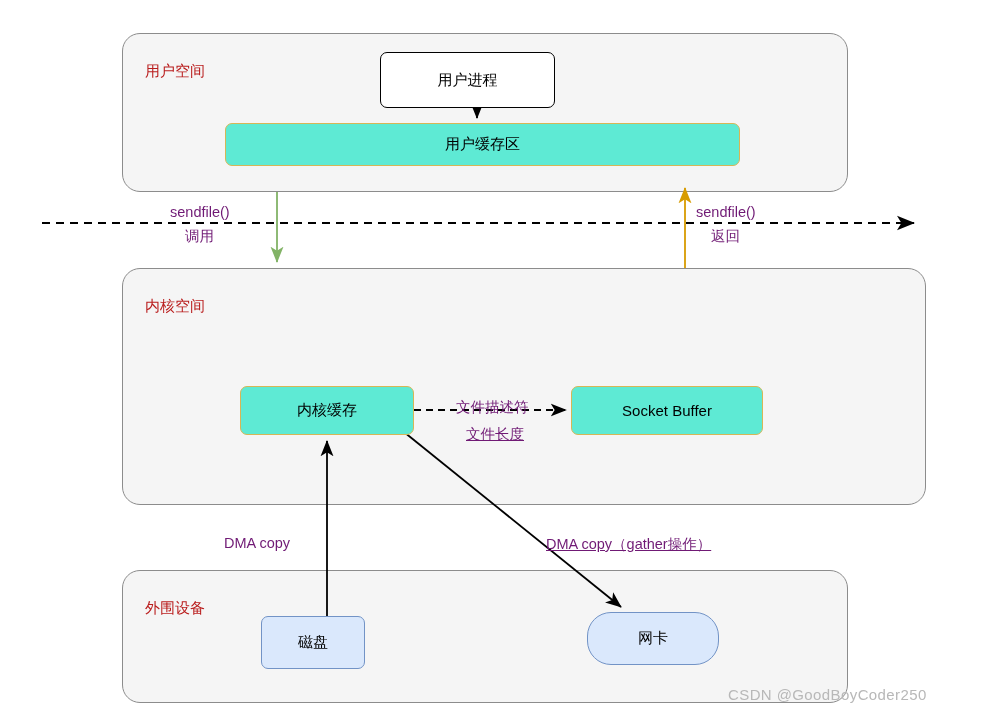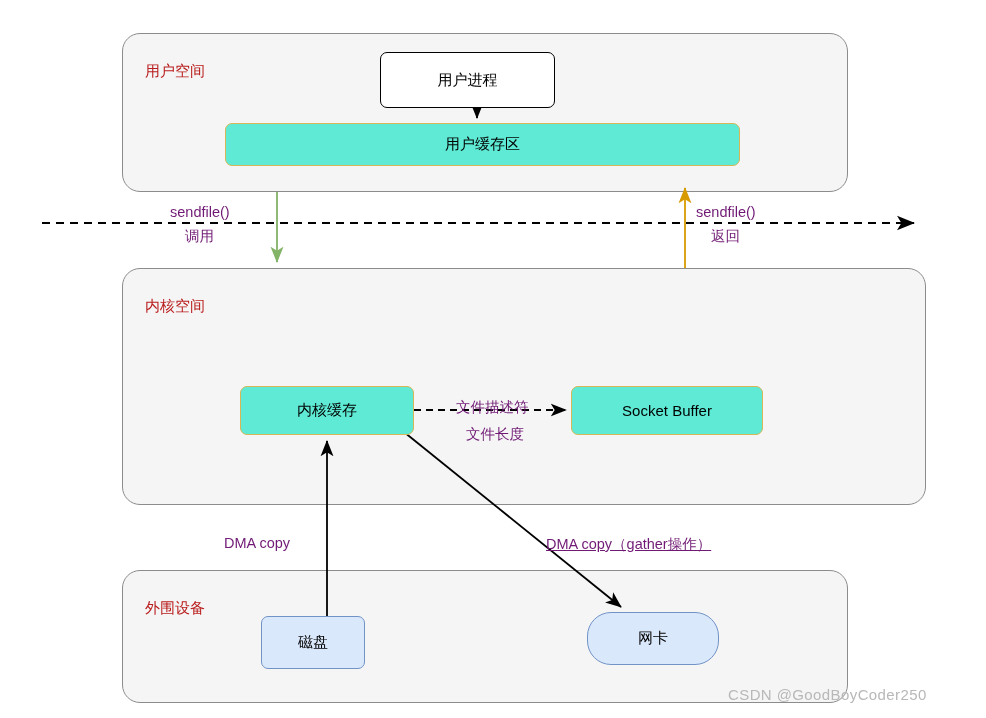--- a/index.html
+++ b/index.html
@@ -88,21 +88,21 @@
     position: absolute;
     font-size: 14.5px;
     color: #701a75;
     white-space: nowrap;
   }
   #lbl-sendfile-call-1  { left: 170px; top: 204px; }
   #lbl-sendfile-call-2  { left: 185px; top: 227px; }
   #lbl-sendfile-ret-1   { left: 696px; top: 204px; }
   #lbl-sendfile-ret-2   { left: 711px; top: 227px; }
   #lbl-file-descriptor  { left: 456px; top: 368px; margin-top: 30px; }
-  #lbl-file-length      { left: 466px; top: 425px; }
+  #lbl-file-length      { left: 466px; top: 425px; text-decoration: underline; }
   #lbl-dma-copy         { left: 224px; top: 535px; }
   #lbl-dma-copy-gather  { left: 546px; top: 535px; text-decoration: underline; }
 
   
   #watermark {
     position: absolute;
     left: 728px;
     top: 686px;
     font-size: 15px;
     color: #b8b8b8;

